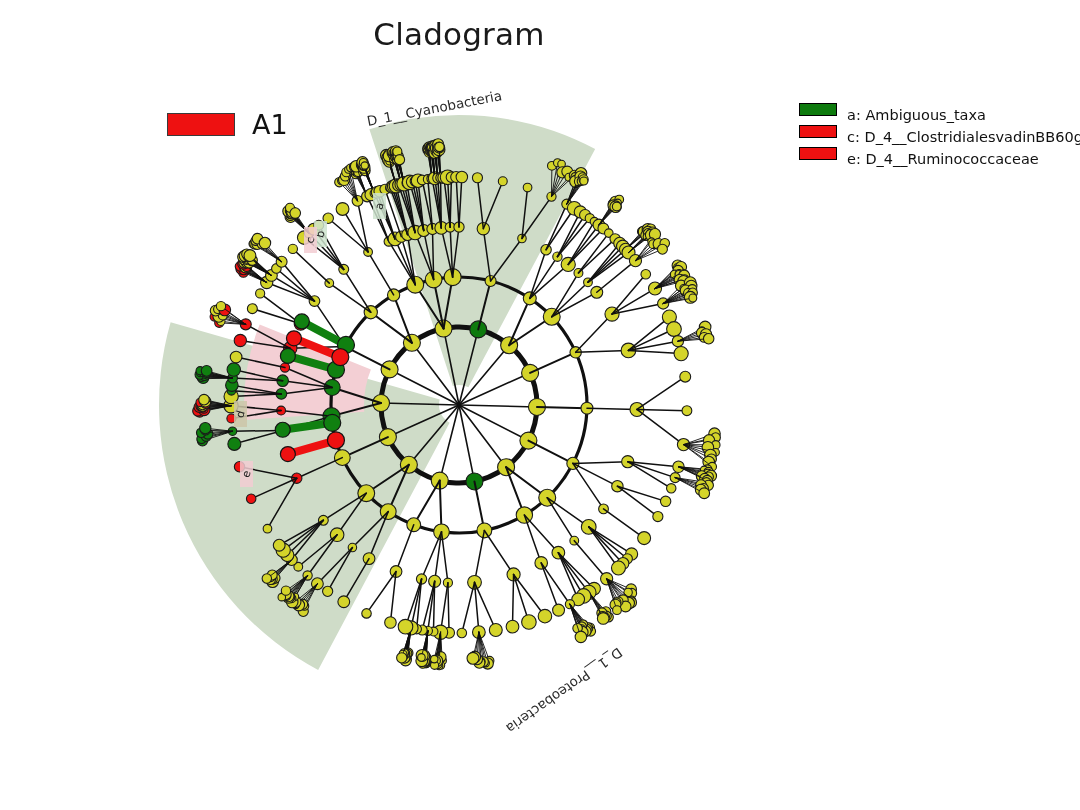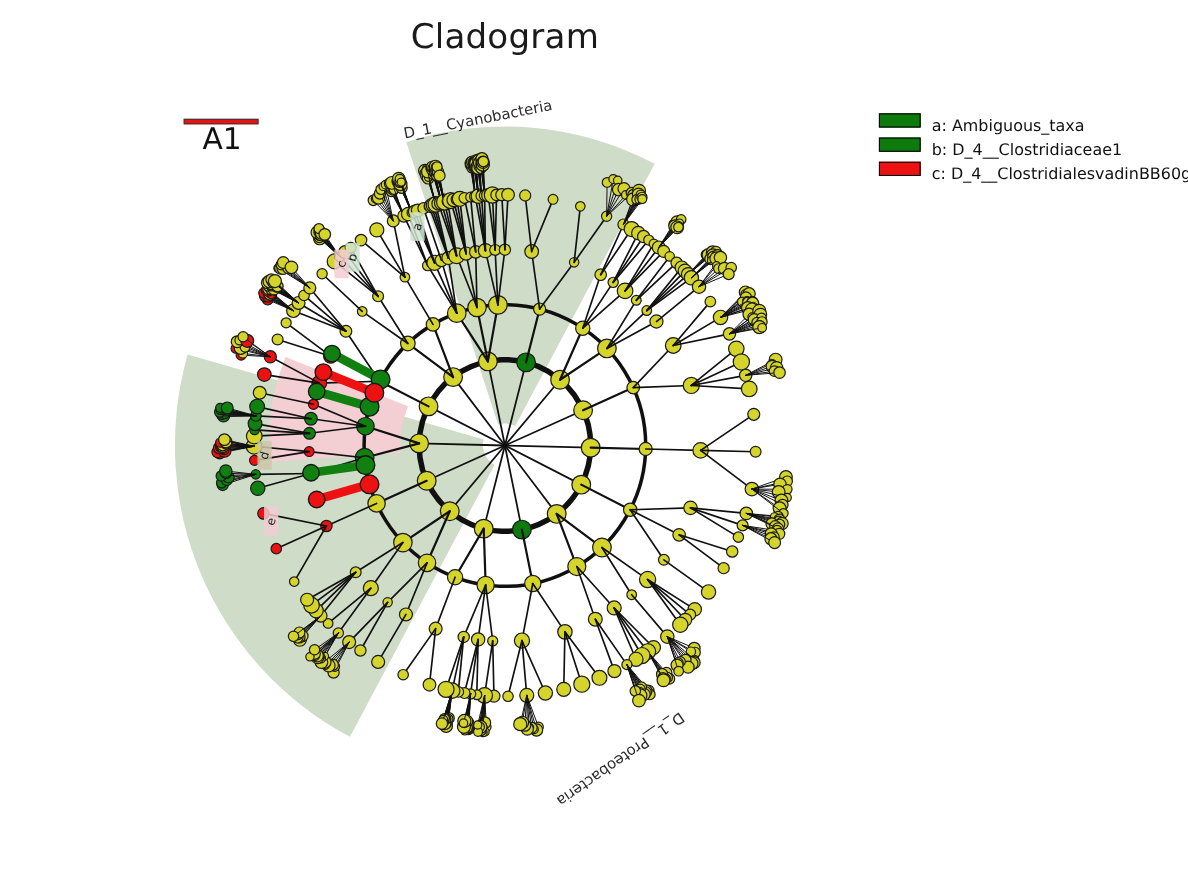--- a/index.html
+++ b/index.html
@@ -6,21 +6,21 @@
   body{width:1080px;height:810px;overflow:hidden;font-family:"DejaVu Sans","Liberation Sans",sans-serif;}
   #root{position:relative;width:1049px;height:810px;background:#fff;}
 
   #title{
     position:absolute; left:0; top:16px; width:918px; text-align:center;
     font-size:31px; color:#1a1a1a; font-weight:400; letter-spacing:.2px;
   }
 
   
   #class-legend{position:absolute; left:167px; top:108px; width:180px;}
-  .cl-row{display:flex; align-items:flex-start; height:32px; margin-bottom:12px;flex-direction:column;}
+  .cl-row{display:flex; align-items:center; height:32px; margin-bottom:12px;}
   .cl-sw{width:68px;height:23px;border:1px solid #3a3a3a;box-sizing:border-box;}
   .cl-lbl{margin-left:17px;font-size:27px;color:#111;line-height:1;}
 
   
   #taxa-legend{position:absolute; left:799px; top:99px; width:281px;}
   .tl-row{display:flex; align-items:center; height:21px; margin-bottom:1px; white-space:nowrap;}
   .tl-sw{width:38px;height:13px;border:1.6px solid #000;box-sizing:border-box;flex:none;}
   .tl-lbl{margin-left:10px;font-size:14.5px;color:#111;line-height:1;overflow:hidden;margin-top:12px;}
 
   
@@ -42,26 +42,26 @@
       <span class="cl-lbl">A1</span>
     </div>
   </div>
 
   <div id="taxa-legend">
     <div class="tl-row">
       <span class="tl-sw" style="background:#0d7a0d"></span>
       <span class="tl-lbl">a: Ambiguous_taxa</span>
     </div>
     <div class="tl-row">
-      <span class="tl-sw" style="background:#0d7a0d"></span>
-      <span class="tl-lbl">b: D_4__Clostridiaceae1</span>
+      <span class="tl-sw" style="background:#ee1111"></span>
+      <span class="tl-lbl">c: D_4__ClostridialesvadinBB60gr</span>
     </div>
     <div class="tl-row">
       <span class="tl-sw" style="background:#ee1111"></span>
-      <span class="tl-lbl">c: D_4__ClostridialesvadinBB60gr</span>
+      <span class="tl-lbl">e: D_4__Ruminococcaceae</span>
     </div>
   </div>
 
   <div id="plot">
     <svg width="918" height="810" viewBox="0 0 918 810">
       <g id="wedge-layer">
           <path d="M452.819660112501,385.9788696740969 A20,20 0 0 1 468.3894312557178,387.3410481428215 L595.1467532079083,148.9451980709112 A290,290 0 0 0 369.3850716312653,129.19361027440544 Z" fill="#cfdcc8" stroke="none"></path>
           <path d="M449.6105687442822,422.6589518571785 A20,20 0 0 1 439.7747660812336,399.48725288366 L170.62149121850433,322.3087932549003 A300,300 0 0 0 318.15853116423284,669.8842778576782 Z" fill="#cfdcc8" stroke="none"></path>
           <path d="M364.2314152253167,411.6268650056919 A95,95 0 0 1 370.9175338161552,369.4123736254884 L259.6554712681407,324.4595824155789 A215,215 0 0 0 244.5237291941378,419.99764185498697 Z" fill="#f3cfd4" stroke="none"></path>
         </g>

